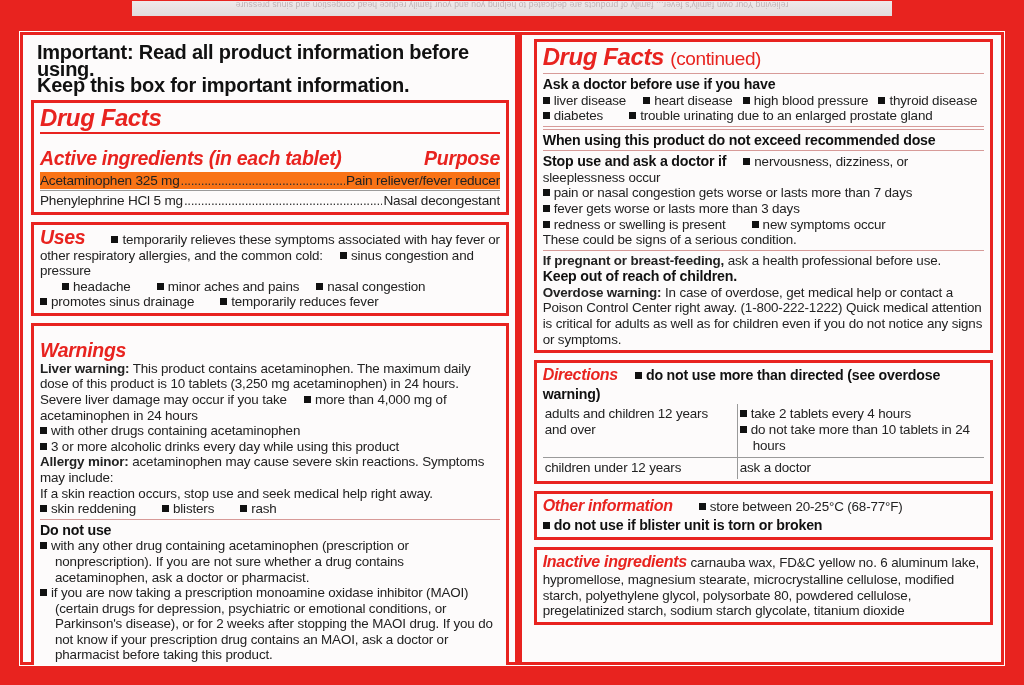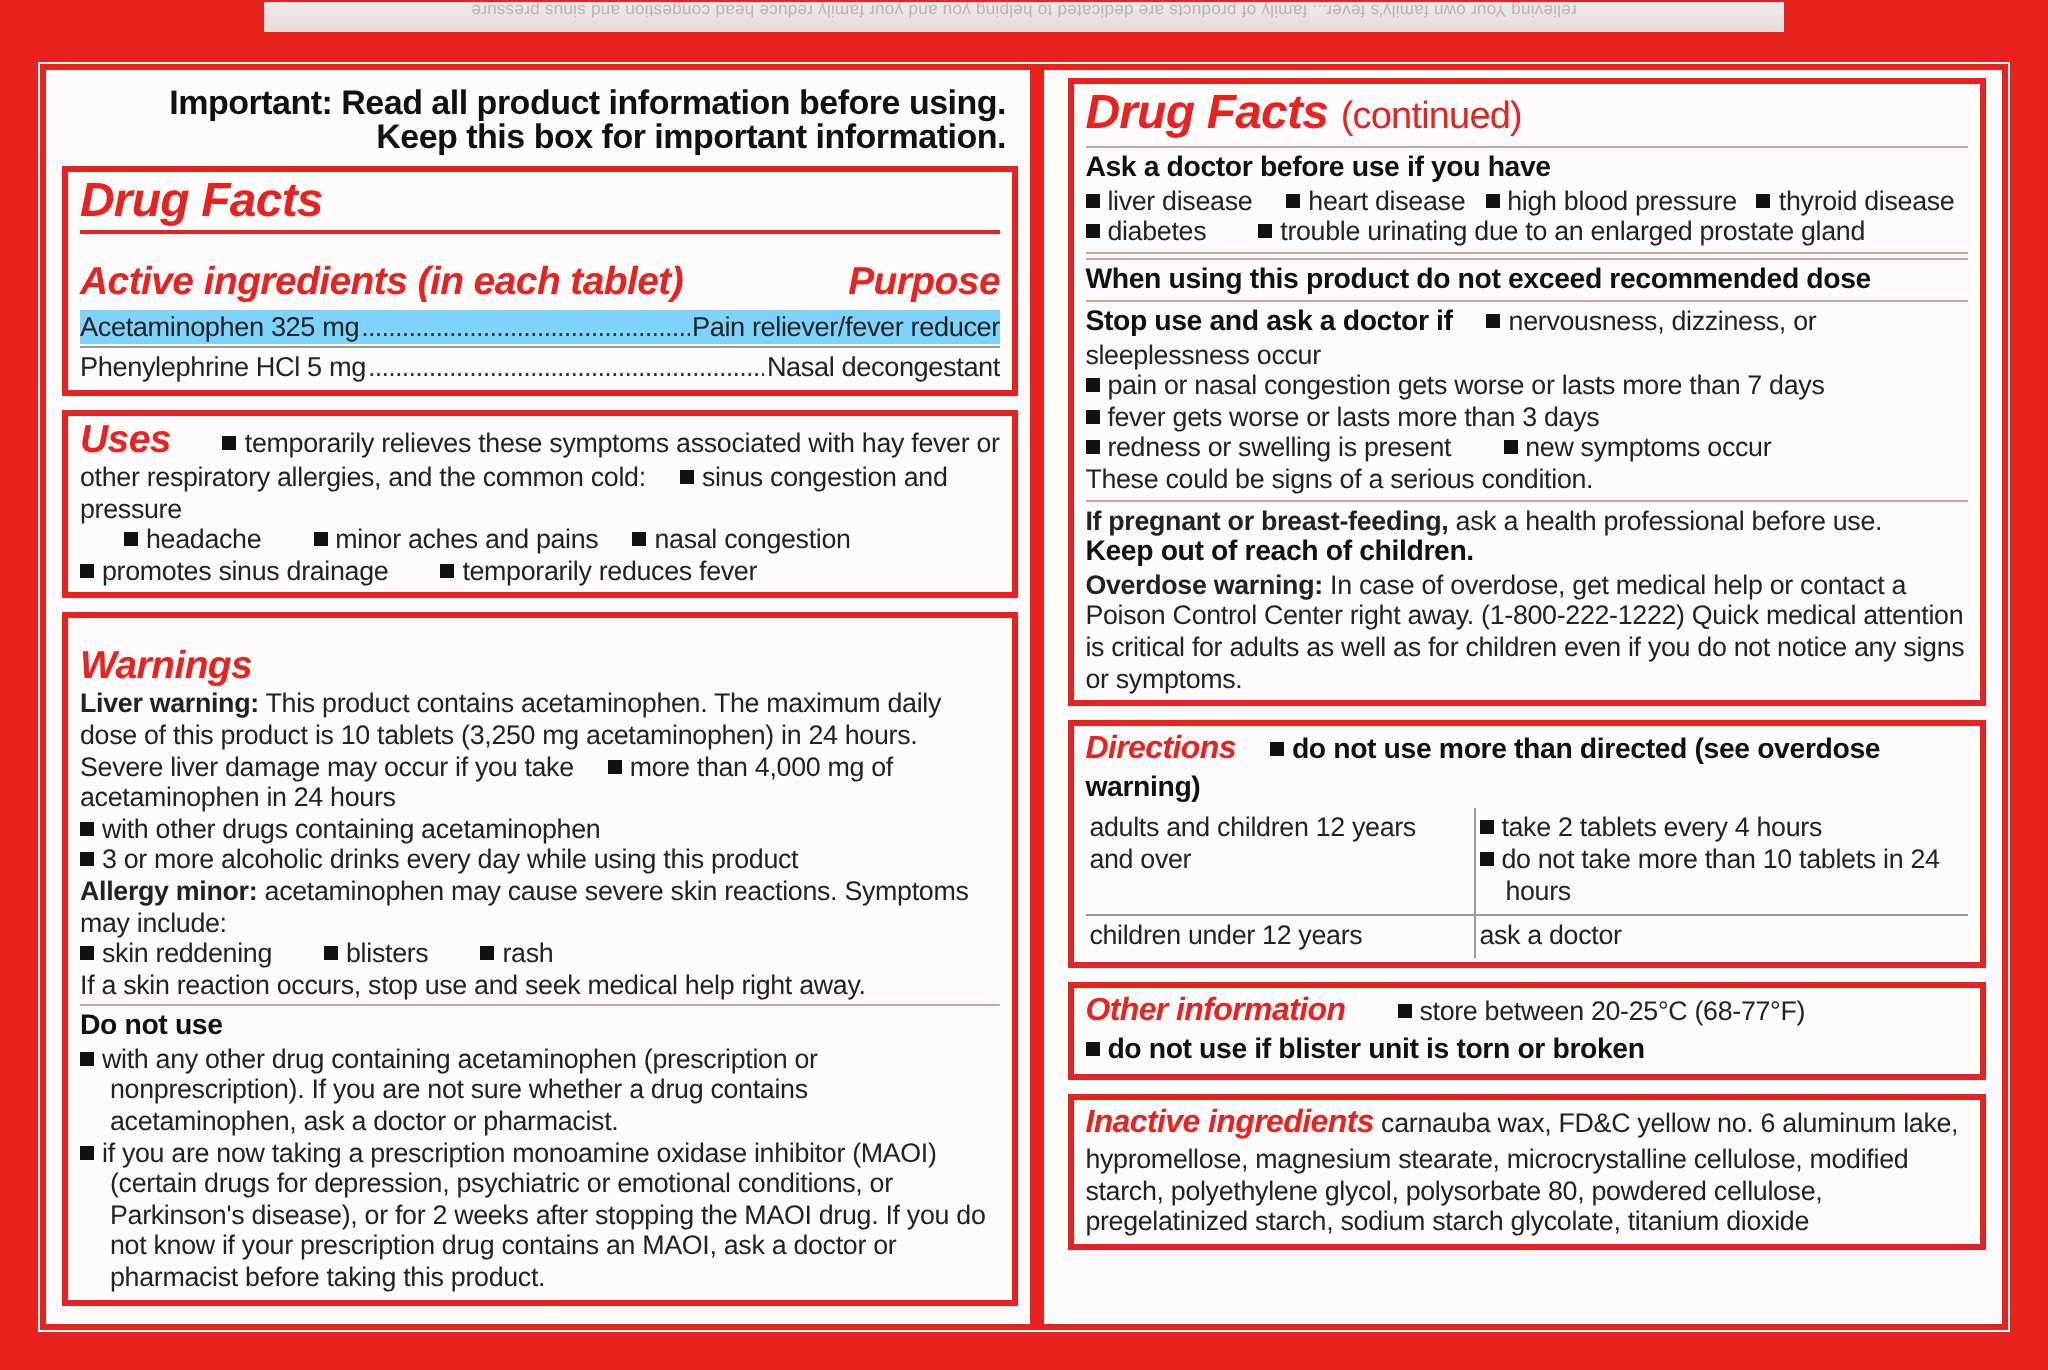--- a/index.html
+++ b/index.html
@@ -79,23 +79,23 @@
   }
   .col {
     box-sizing: border-box;
   }
   .col-left  { width: 492px; padding: 4px 6px 4px 8px; }
   .gutter    { width: 8px; background: #e8231f; }
   .col-right { width: 570px; padding: 4px 8px 4px 12px; }
 
   
   #important {
-    text-align: right;
+    text-align: left;
     font-weight: bold;
-    font-size: 17px;
+    font-size: 20px;
     line-height: 16.5px;
     letter-spacing: -.25px;
     padding: 5px 6px 6px 6px;
     color: #111;
   }
 
   
   .panel {
     border: 3.5px solid #e8231f;
     background: #fdfbfb;
@@ -169,21 +169,21 @@
   .ing-row {
     display: flex;
     align-items: baseline;
     font-size: 13.6px;
     line-height: 17px;
     letter-spacing: -.2px;
     color: #222;
     white-space: nowrap;
     overflow: hidden;
   }
-  .ing-row.hl { background: #7dd3fc; }
+  .ing-row.hl { background: #f97316; }
   .leader {
     flex: 1 1 auto;
     overflow: hidden;
     white-space: nowrap;
     font-size: 13.6px;
     color: #333;
     letter-spacing: -.4px;
     margin: 0 1px;
   }
   .ing-purpose { flex: 0 0 auto; }
@@ -291,24 +291,24 @@
             <div class="body-txt tight hang">
               <span class="bullet"></span><span>with other drugs containing acetaminophen</span>
             </div>
             <div class="body-txt tight hang">
               <span class="bullet"></span><span>3 or more alcoholic drinks every day while using this product</span>
             </div>
             <div class="body-txt tight">
               <b>Allergy minor:</b>
               <span>acetaminophen may cause severe skin reactions. Symptoms may include:</span>
             </div>
+            <div class="body-txt tight">If a skin reaction occurs, stop use and seek medical help right away.</div>
             <div class="body-txt tight">
               <span class="bullet"></span><span>skin reddening</span><span class="sp-lg"></span><span class="bullet"></span><span>blisters</span><span class="sp-lg"></span><span class="bullet"></span><span>rash</span>
             </div>
-            <div class="body-txt tight">If a skin reaction occurs, stop use and seek medical help right away.</div>
 
             <div class="rule-thin"></div>
 
             <div class="h-black">Do not use</div>
             <div class="body-txt tight hang2">
               <span class="bullet"></span><span>with any other drug containing acetaminophen (prescription or nonprescription). If you are not sure whether a drug contains acetaminophen, ask a doctor or pharmacist.</span>
             </div>
             <div class="body-txt tight hang2">
               <span class="bullet"></span><span>if you are now taking a prescription monoamine oxidase inhibitor (MAOI) (certain drugs for depression, psychiatric or emotional conditions, or Parkinson's disease), or for 2 weeks after stopping the MAOI drug. If you do not know if your prescription drug contains an MAOI, ask a doctor or pharmacist before taking this product.</span>
             </div>

